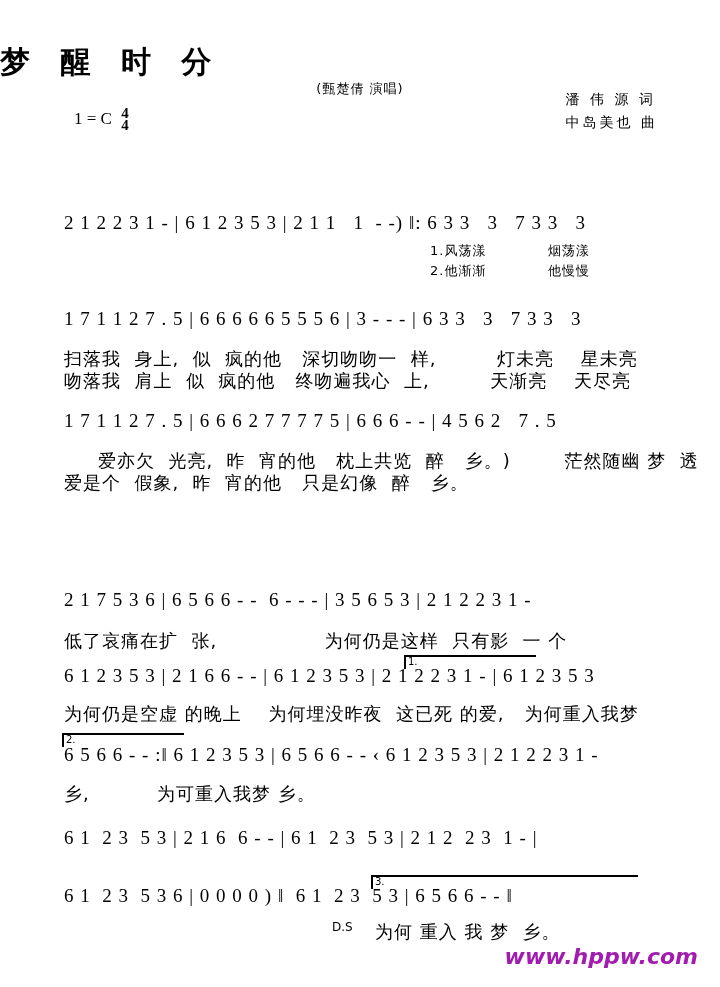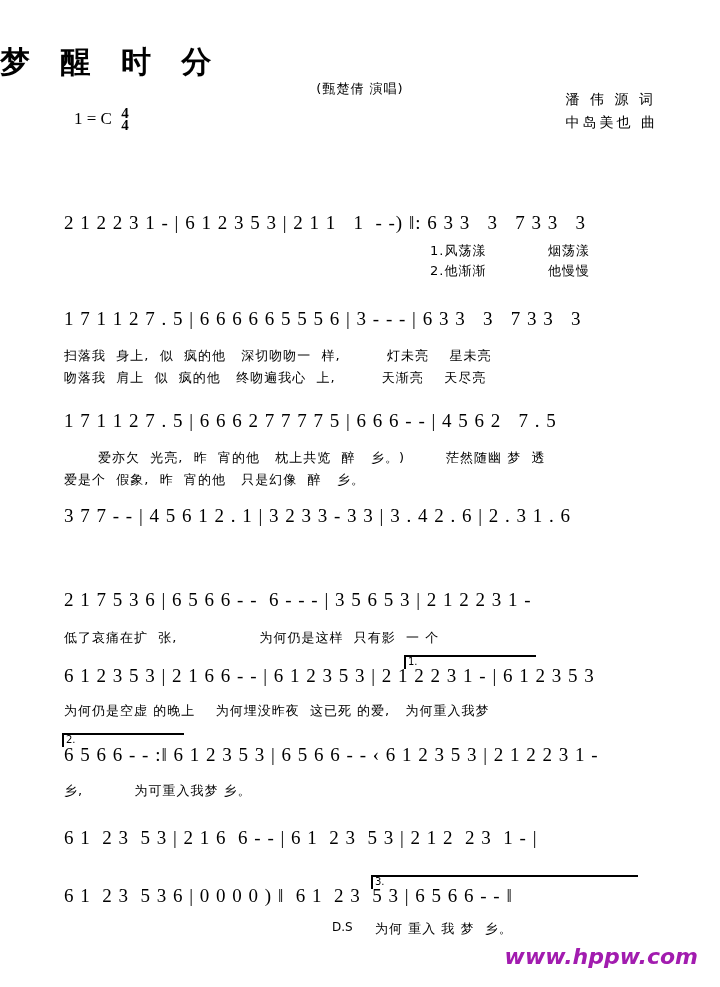--- a/index.html
+++ b/index.html
@@ -62,21 +62,21 @@
   .mus{
     position:absolute;
     white-space:pre;
     font-size:19px;
     letter-spacing:1px;
     font-family:"Liberation Serif", serif;
   }
   .lyr{
     position:absolute;
     white-space:pre;
-    font-size:13px;
+    font-size:18px;
     font-family:"DejaVu Sans", sans-serif;
     letter-spacing:1px;
   }
   .lyrnum{
     position:absolute;
     white-space:pre;
     font-size:13px;
     font-family:"DejaVu Sans", sans-serif;
     letter-spacing:1px;
   }
@@ -134,21 +134,20 @@
   <div class="lyrnum" style="top:262px;left:430px;">2.他渐渐            他慢慢</div>
 
   <div class="mus" style="top:308px;left:64px;">1 7 1 1 2 7 . 5 | 6 6 6 6 6 5 5 5 6 | 3 - - - | 6 3 3   3   7 3 3   3</div>
   <div class="lyr" style="top:347px;left:64px;">扫落我  身上,  似  疯的他   深切吻吻一  样,         灯未亮    星未亮</div>
   <div class="lyr" style="top:369px;left:64px;">吻落我  肩上  似  疯的他   终吻遍我心  上,         天渐亮    天尽亮</div>
 
   <div class="mus" style="top:410px;left:64px;">1 7 1 1 2 7 . 5 | 6 6 6 2 7 7 7 7 5 | 6 6 6 - - | 4 5 6 2   7 . 5</div>
   <div class="lyr" style="top:449px;left:64px;margin-left:34px;">爱亦欠  光亮,  昨  宵的他   枕上共览  醉   乡。)        茫然随幽 梦  透</div>
   <div class="lyr" style="top:471px;left:64px;">爱是个  假象,  昨  宵的他   只是幻像  醉   乡。</div>
 
-  <div class="mus" style="top:505px;left:64px;">3 7 7 - - | 4 5 6 1 2 . 1 | 3 2 3 3 - 3 3 | 3 . 4 2 . 6 | 2 . 3 1 . 6</div>
 
   <div class="mus" style="top:589px;left:64px;">2 1 7 5 3 6 | 6 5 6 6 - -  6 - - - | 3 5 6 5 3 | 2 1 2 2 3 1 -</div>
   <div class="lyr" style="top:629px;left:64px;">低了哀痛在扩  张,                为何仍是这样  只有影  一 个</div>
 
   <div class="mus" style="top:665px;left:64px;">6 1 2 3 5 3 | 2 1 6 6 - - | 6 1 2 3 5 3 | 2 1 2 2 3 1 - | 6 1 2 3 5 3</div>
   <div class="lyr" style="top:702px;left:64px;">为何仍是空虚 的晚上    为何埋没昨夜  这已死 的爱,   为何重入我梦</div>
 
   <div class="mus" style="top:744px;left:64px;">6 5 6 6 - - :‖ 6 1 2 3 5 3 | 6 5 6 6 - - ‹ 6 1 2 3 5 3 | 2 1 2 2 3 1 -</div>
   <div class="lyr" style="top:782px;left:64px;">乡,          为可重入我梦 乡。</div>
 

